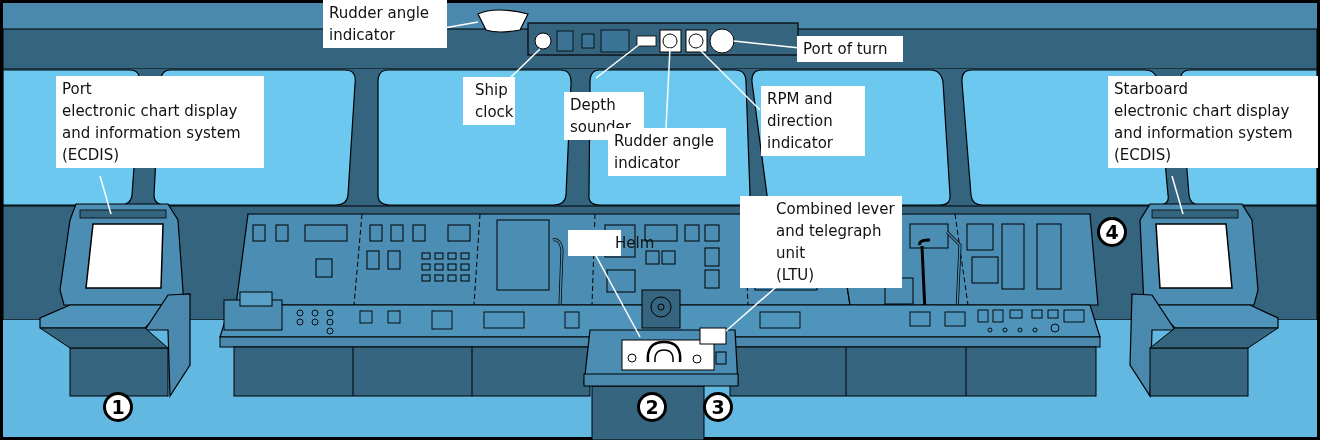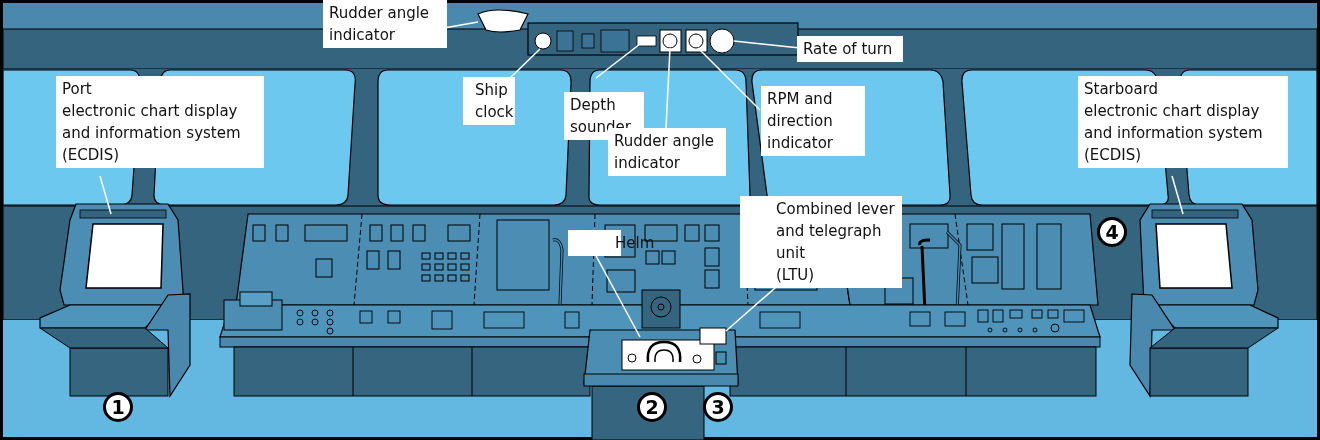--- a/index.html
+++ b/index.html
@@ -213,26 +213,26 @@
 indicator</div>
 <div class="label" style="left:463px;top:77px;width:52px;padding-left:12px;">Ship
 clock</div>
 <div class="label" style="left:564px;top:77px;width:80px;margin-top:15px;">Depth
 sounder</div>
 <div class="label" style="left:608px;top:128px;width:118px;">Rudder angle
 indicator</div>
 <div class="label" style="left:761px;top:86px;width:104px;">RPM and
 direction
 indicator</div>
-<div class="label" style="left:797px;top:36px;width:106px;">Rate of turn</div>
+<div class="label" style="left:797px;top:36px;width:106px;">Port of turn</div>
 <div class="label" style="left:10px;top:76px;width:208px;margin-left:46px;">Port
 electronic chart display
 and information system
 (ECDIS)</div>
-<div class="label" style="left:1078px;top:76px;width:210px;">Starboard
+<div class="label" style="left:1108px;top:76px;width:210px;">Starboard
 electronic chart display
 and information system
 (ECDIS)</div>
 <div class="label" style="left:568px;top:230px;width:48px;padding-left:47px;">Helm</div>
 <div class="label" style="left:740px;top:196px;width:162px;padding-left:36px;">Combined lever
 and telegraph unit
 (LTU)</div>
 
 <div class="num" style="left:103px;top:392px;">1</div>
 <div class="num" style="left:637px;top:392px;">2</div>

